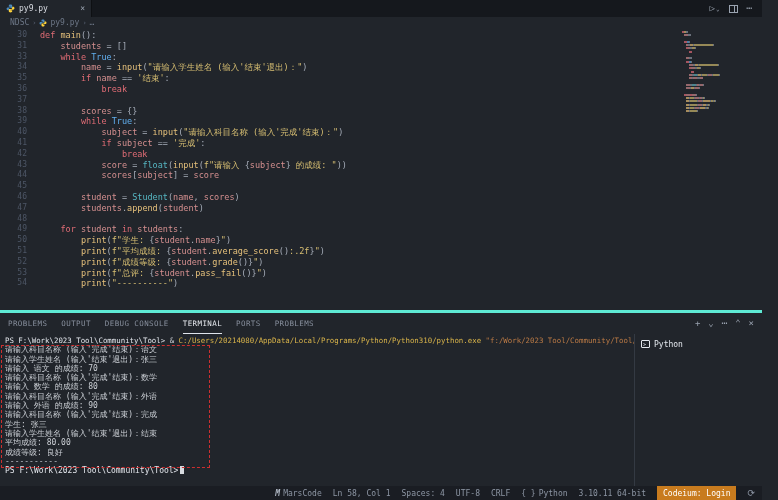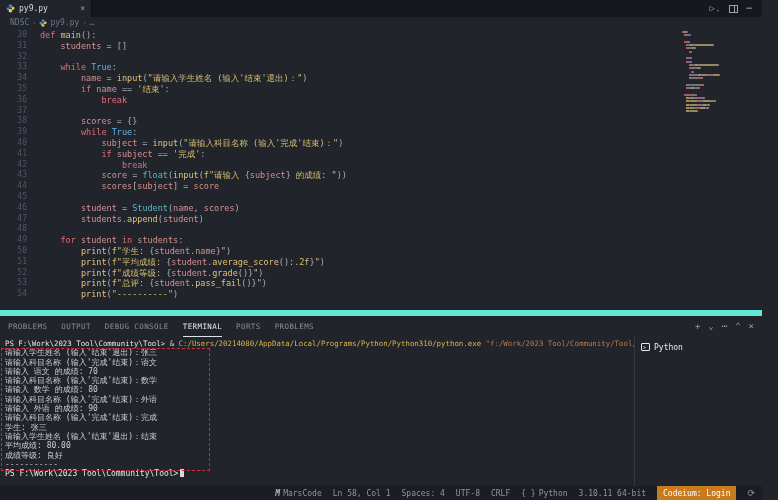--- a/index.html
+++ b/index.html
@@ -34,21 +34,21 @@
 
   
   .minimap { position:absolute; top:2px; right:30px; width:50px; }
   .mm-row { height:3.3px; display:flex; }
   .mm-seg { height:2px; margin-top:1px; display:inline-block; }
   .mm-sp{background:transparent} .mm-kw{background:#a65560} .mm-fn{background:#a68c5c}
   .mm-st{background:#968957} .mm-cl{background:#4b858e} .mm-ct{background:#4d7fa8}
   .mm-vr{background:#96686c} .mm-op{background:#6b717c} .mm-pn{background:#6b717c}
 
   
-  .panel { flex:1; border-top:6px solid #5eead4; display:flex; flex-direction:column; min-height:0;justify-content:center; }
+  .panel { flex:1; border-top:3px solid #5eead4; display:flex; flex-direction:column; min-height:0;justify-content:center; }
   .panel-header { height:21px; display:flex; align-items:center; padding:0 8px; flex:0 0 auto; }
   .ptabs { display:flex; gap:14px; }
   .ptab { font-size:7.5px; letter-spacing:.4px; color:#878f9d; cursor:pointer; height:21px;
     display:flex; align-items:center; border-bottom:1px solid transparent; }
   .ptab.active { color:#e6e9ee; border-bottom-color:#dfe4ec; }
   .panel-actions { margin-left:auto; display:flex; gap:8px; align-items:center; }
   .pa-ico { color:#9aa3b0; font-size:9px; cursor:pointer; line-height:1; }
 
   .panel-body { flex:1; display:flex; min-height:0; }
   .term { flex:1; position:relative; padding:2px 0 0 5px; overflow:hidden; }
@@ -110,21 +110,20 @@
       </svg>
     <span class="crumb">py9.py</span>
     <span class="crumb-sep">›</span>
     <span class="crumb">…</span>
   </div>
 
   <div class="editor">
     <div>
         <div class="code-line"><span class="ln">30</span><span class="code"><span class="c-kw">def </span><span class="c-fn">main</span><span class="c-pn">():</span></span></div>
         <div class="code-line"><span class="ln">31</span><span class="code"><span class="c-pn">    </span><span class="c-vr">students</span><span class="c-op"> = </span><span class="c-pn">[]</span></span></div>
-        <div class="code-line"><span class="ln">32</span><span class="code"></span></div>
         <div class="code-line"><span class="ln">33</span><span class="code"><span class="c-pn">    </span><span class="c-kw">while </span><span class="c-ct">True</span><span class="c-pn">:</span></span></div>
         <div class="code-line"><span class="ln">34</span><span class="code"><span class="c-pn">        </span><span class="c-vr">name</span><span class="c-op"> = </span><span class="c-fn">input</span><span class="c-pn">(</span><span class="c-st">"请输入学生姓名 (输入'结束'退出)："</span><span class="c-pn">)</span></span></div>
         <div class="code-line"><span class="ln">35</span><span class="code"><span class="c-pn">        </span><span class="c-kw">if </span><span class="c-vr">name</span><span class="c-op"> == </span><span class="c-st">'结束'</span><span class="c-pn">:</span></span></div>
         <div class="code-line"><span class="ln">36</span><span class="code"><span class="c-pn">            </span><span class="c-kw">break</span></span></div>
         <div class="code-line"><span class="ln">37</span><span class="code"></span></div>
         <div class="code-line"><span class="ln">38</span><span class="code"><span class="c-pn">        </span><span class="c-vr">scores</span><span class="c-op"> = </span><span class="c-pn">{}</span></span></div>
         <div class="code-line"><span class="ln">39</span><span class="code"><span class="c-pn">        </span><span class="c-kw">while </span><span class="c-ct">True</span><span class="c-pn">:</span></span></div>
         <div class="code-line"><span class="ln">40</span><span class="code"><span class="c-pn">            </span><span class="c-vr">subject</span><span class="c-op"> = </span><span class="c-fn">input</span><span class="c-pn">(</span><span class="c-st">"请输入科目名称 (输入'完成'结束)："</span><span class="c-pn">)</span></span></div>
         <div class="code-line"><span class="ln">41</span><span class="code"><span class="c-pn">            </span><span class="c-kw">if </span><span class="c-vr">subject</span><span class="c-op"> == </span><span class="c-st">'完成'</span><span class="c-pn">:</span></span></div>
         <div class="code-line"><span class="ln">42</span><span class="code"><span class="c-pn">                </span><span class="c-kw">break</span></span></div>
@@ -348,22 +347,22 @@
         <span class="pa-ico">⌄</span>
         <span class="pa-ico">⋯</span>
         <span class="pa-ico">⌃</span>
         <span class="pa-ico">×</span>
       </div>
     </div>
     <div class="panel-body">
       <div class="term">
         <div class="t-line t-cmd"><span class="t-prompt">PS F:\Work\2023 Tool\Community\Tool&gt;</span><span class="t-amp"> &amp; </span><span class="t-exe">C:/Users/20214080/AppData/Local/Programs/Python/Python310/python.exe</span><span class="t-arg"> "f:/Work/2023 Tool/Community/Tool/NDSC/py9.py"</span></div>
         <div>
+            <div class="t-line">请输入科目名称 (输入'完成'结束)：语文</div>
             <div class="t-line">请输入学生姓名 (输入'结束'退出)：张三</div>
-            <div class="t-line">请输入科目名称 (输入'完成'结束)：语文</div>
             <div class="t-line">请输入 语文 的成绩: 70</div>
             <div class="t-line">请输入科目名称 (输入'完成'结束)：数学</div>
             <div class="t-line">请输入 数学 的成绩: 80</div>
             <div class="t-line">请输入科目名称 (输入'完成'结束)：外语</div>
             <div class="t-line">请输入 外语 的成绩: 90</div>
             <div class="t-line">请输入科目名称 (输入'完成'结束)：完成</div>
             <div class="t-line">学生: 张三</div>
             <div class="t-line">请输入学生姓名 (输入'结束'退出)：结束</div>
             <div class="t-line">平均成绩: 80.00</div>
             <div class="t-line">成绩等级: 良好</div>

